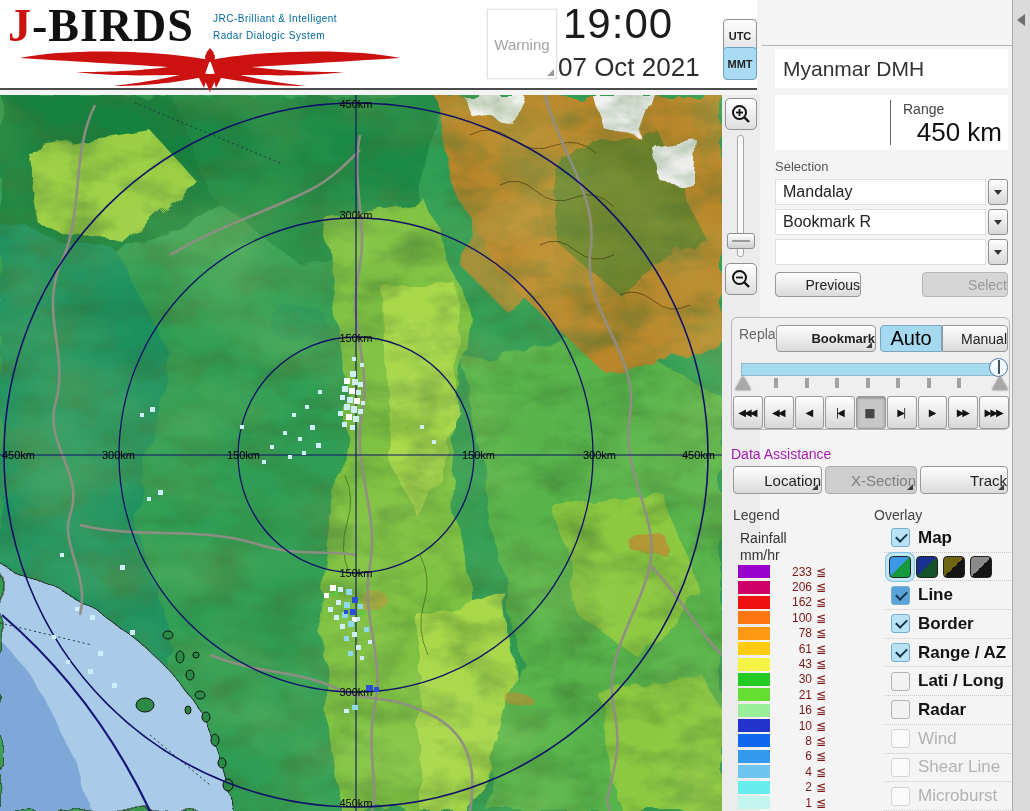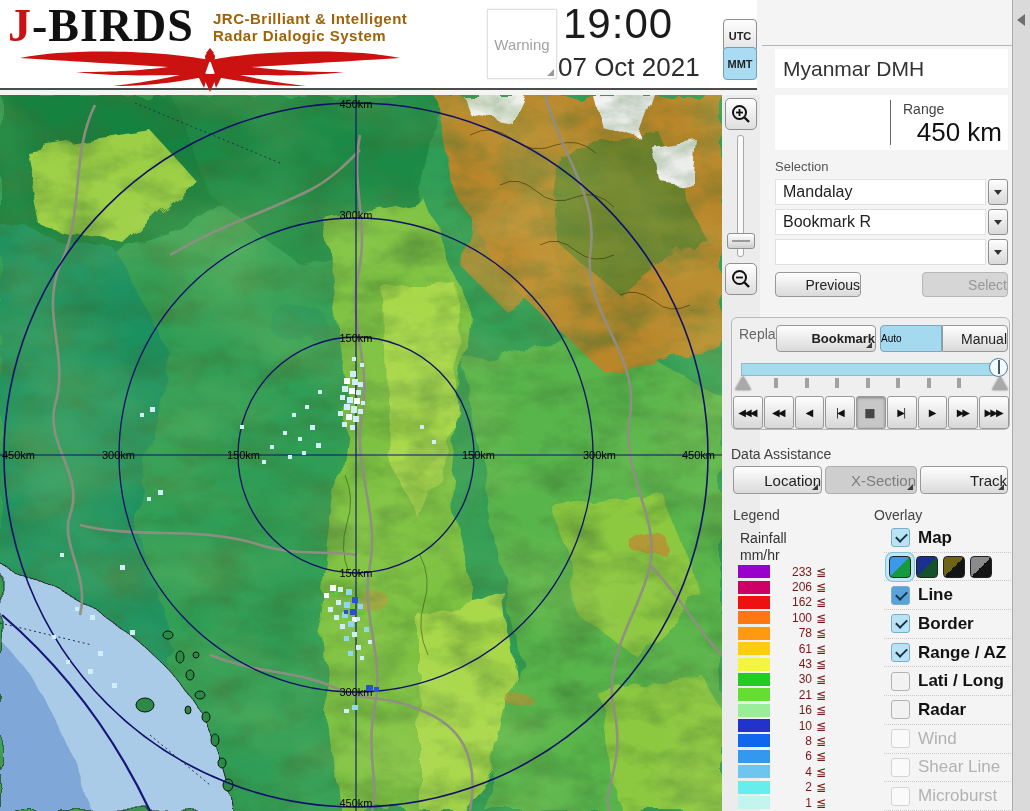--- a/index.html
+++ b/index.html
@@ -7,21 +7,21 @@
   #page { position:relative; width:1030px; height:811px; background:#f4f4f4; overflow:hidden; }
 
   
   #header-left { position:absolute; left:0; top:0; width:757px; height:90px; background:#fff; border-bottom:2px solid #4c4c4c; }
   #header-right { position:absolute; left:757px; top:0; width:255px; height:95px; background:#f4f4f4; }
   #toolbar-rule { position:absolute; left:762px; top:45px; width:250px; height:1px; background:#b5b5b5; }
 
   #logo { position:absolute; left:8px; top:4px; width:400px; height:82px; }
   #logo .brand { font-family:"Liberation Serif","DejaVu Serif",serif; font-weight:bold; font-size:46px; line-height:44px; letter-spacing:1px; color:#111; }
   #logo .brand .j { color:#cc1111; }
-  #logo .tagline { position:absolute; left:205px; top:6px; color:#a16207; font-weight:bold; font-size:15px; line-height:17px; letter-spacing:.5px; }
+  #logo .tagline { position:absolute; left:205px; top:6px; color:#0369a1; font-weight:normal; font-size:10px; line-height:17px; letter-spacing:.5px; }
   #eagle { position:absolute; left:2px; top:44px; }
 
   #warning-btn { position:absolute; left:487px; top:9px; width:70px; height:70px; background:#fff; border:1px solid #e2e2e2; box-shadow:0 0 2px rgba(0,0,0,.12); color:#a2a2a2; font-size:15px; display:flex; align-items:center; justify-content:center; }
   #warning-btn::after { content:""; position:absolute; right:2px; bottom:2px; border-left:7px solid transparent; border-bottom:7px solid #9a9a9a; }
 
   #clock-time { position:absolute; left:563px; top:0px; width:165px; font-size:42px; font-weight:400; color:#1b1b1b; letter-spacing:1px; }
   #clock-date { position:absolute; left:558px; top:52px; width:180px; font-size:26px; color:#2d2d2d; white-space:nowrap; }
 
   .tz-btn { position:absolute; left:723px; width:34px; height:33px; border:1px solid #8f8f8f; border-radius:4px; font-size:11px; font-weight:bold; color:#222; display:flex; align-items:center; justify-content:center; background:linear-gradient(#fdfdfd,#e3e3e3); }
   #tz-utc { top:19px; }
@@ -59,35 +59,35 @@
   .btn { border:1px solid #989898; border-radius:4px; background:linear-gradient(#fefefe,#dadada); color:#222; display:flex; align-items:center; justify-content:flex-end; }
   .btn.disabled { background:#d6d6d6; color:#989898; border-color:#b5b5b5; }
   .menu-corner::after { content:""; position:absolute; right:3px; bottom:3px; border-left:6px solid transparent; border-bottom:6px solid #3c3c3c; }
 
   #previous-btn { position:absolute; left:775px; top:272px; width:86px; height:25px; font-size:14px; }
   #select-btn { position:absolute; left:922px; top:272px; width:86px; height:25px; font-size:14px; }
 
   #replay-box { position:absolute; left:731px; top:317px; width:279px; height:113px; background:#efefef; border:1px solid #b8b8b8; border-radius:6px; }
   #replay-label { position:absolute; left:7px; top:8px; font-size:14px; color:#666; }
   #bookmark-btn { position:absolute; left:44px; top:7px; width:100px; height:27px; font-size:13px; font-weight:600; }
-  #auto-btn { position:absolute; left:148px; top:7px; width:62px; height:27px; font-size:10px; background:#a5d9f0; border:1px solid #7aa6bf; border-radius:4px 0 0 4px; display:flex; align-items:center; }
+  #auto-btn { position:absolute; left:148px; top:7px; width:62px; height:27px; font-size:20px; background:#a5d9f0; border:1px solid #7aa6bf; border-radius:4px 0 0 4px; display:flex; align-items:center; justify-content:center; }
   #manual-btn { position:absolute; left:210px; top:7px; width:66px; height:27px; font-size:14px; border-radius:0 4px 4px 0; }
   #replay-track { position:absolute; left:9px; top:45px; width:260px; height:13px; background:#a5dced; border:1px solid #8fb9cc; }
   #replay-handle { position:absolute; left:257px; top:40px; width:19px; height:19px; border:1.5px solid #5577a0; border-radius:50%; background:#f4fbff; }
   #replay-handle::after { content:""; position:absolute; left:8px; top:1px; width:1.5px; height:14px; background:#44546a; }
   .end-tri { position:absolute; width:0; height:0; border-left:8px solid transparent; border-right:8px solid transparent; border-bottom:14px solid #a9a9a9; filter:drop-shadow(0 0 1px #777); }
   #tri-left { left:3px; top:58px; } #tri-right { left:260px; top:58px; }
   .tick { position:absolute; top:60px; width:4px; height:10px; background:#a2a2a2; }
   #playback { position:absolute; left:1px; top:78px; width:277px; display:flex; }
   .pbtn { position:relative; flex:1; height:33px; margin-right:1px; border:1px solid #999; border-radius:3px; background:linear-gradient(#fefefe,#d7d7d7); display:flex; align-items:center; justify-content:center; }
   .pbtn span { font-family:"DejaVu Sans",sans-serif; font-size:10px; letter-spacing:-2px; color:#111; padding-right:2px; }
   .pbtn.pressed { background:#c7c7c7; box-shadow:inset 0 1px 3px rgba(0,0,0,.35); }
   .pbtn.pressed span { font-size:12px; color:#454545; letter-spacing:0; }
 
-  #da-label { left:731px; top:446px; font-size:14px; color:#404040; }
+  #da-label { left:731px; top:446px; font-size:14px; color:#a21caf; }
   .da-btn { position:absolute; top:466px; height:28px; font-size:15px; }
   #location-btn { left:733px; width:89px; }
   #xsection-btn { left:825px; width:92px; background:#cecece; color:#7e7e7e; border-color:#adadad; }
   #track-btn { left:920px; width:88px; }
 
   #legend-label { left:733px; top:507px; font-size:14px; color:#444; }
   #overlay-label { left:874px; top:507px; font-size:14px; color:#444; }
   #legend-title { position:absolute; left:740px; top:530px; font-size:14px; color:#333; line-height:17px; }
   #legend-scale { position:absolute; left:738px; top:564px; width:110px; }
   .legend-row { display:flex; align-items:center; height:15.4px; }

